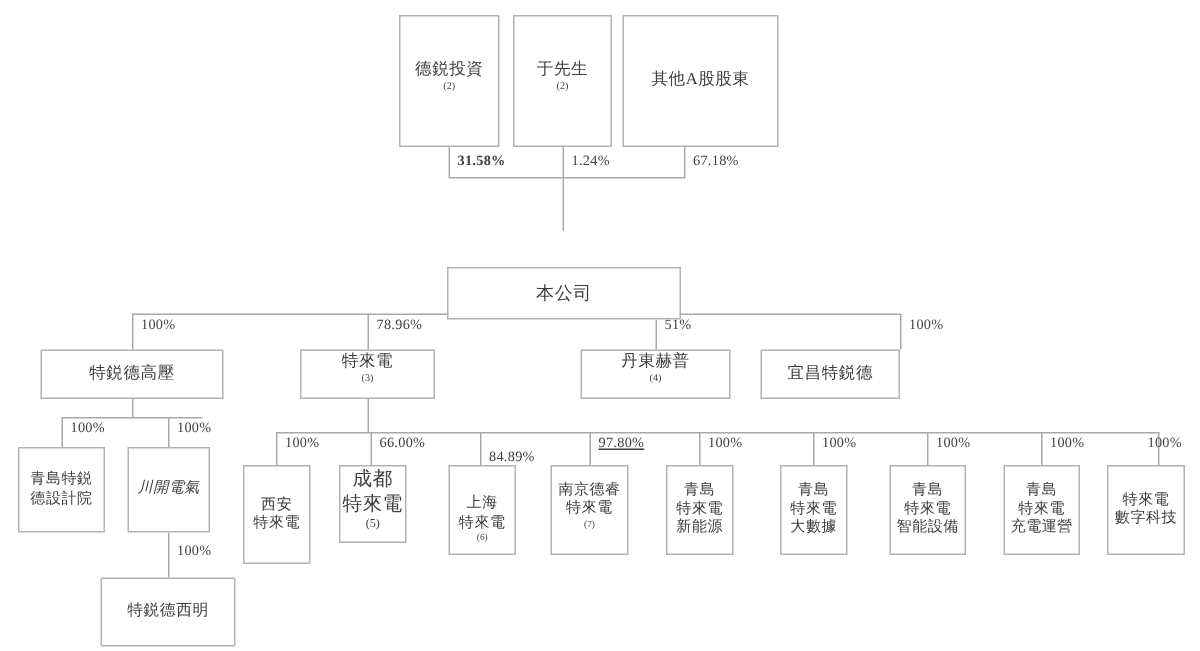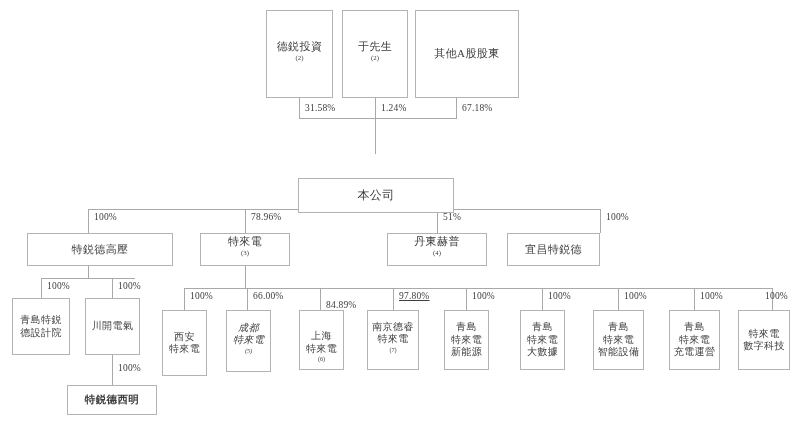--- a/index.html
+++ b/index.html
@@ -70,21 +70,21 @@
   <div class="ln v" style="left:184px;top:288px;height:22px;"></div>
   <div class="ln v" style="left:247px;top:288px;height:22px;"></div>
   <div class="ln v" style="left:320px;top:288px;height:22px;"></div>
   <div class="ln v" style="left:393px;top:288px;height:22px;"></div>
   <div class="ln v" style="left:466px;top:288px;height:22px;"></div>
   <div class="ln v" style="left:542px;top:288px;height:22px;"></div>
   <div class="ln v" style="left:618px;top:288px;height:22px;"></div>
   <div class="ln v" style="left:694px;top:288px;height:22px;"></div>
   <div class="ln v" style="left:772px;top:288px;height:22px;"></div>
 
-  <div class="pct" style="left:305px;top:103px;">31.58%</div>
+  <div class="pct" style="left:305px;top:103px;font-weight:bold;">31.58%</div>
   <div class="pct" style="left:381px;top:103px;">1.24%</div>
   <div class="pct" style="left:462px;top:103px;">67.18%</div>
 
   <div class="pct" style="left:94px;top:212px;">100%</div>
   <div class="pct" style="left:251px;top:212px;">78.96%</div>
   <div class="pct" style="left:443px;top:212px;">51%</div>
   <div class="pct" style="left:606px;top:212px;">100%</div>
 
   <div class="pct" style="left:47px;top:281px;">100%</div>
   <div class="pct" style="left:118px;top:281px;">100%</div>
@@ -109,55 +109,55 @@
   </div>
 
   <div class="box" style="left:415px;top:10px;width:104px;height:88px;font-size:11px;">
     <span><span class="lbl">其他A股股東</span><span class="sup"></span></span>
   </div>
 
   <div class="box" style="left:298px;top:154px;width:156px;height:35px;font-size:12px;margin-top:24px;">
     <span><span class="lbl">本公司</span><span class="sup"></span></span>
   </div>
 
-  <div class="box" style="left:27px;top:233px;width:146px;height:33px;font-size:11px;justify-content:center;">
+  <div class="box" style="left:27px;top:233px;width:122px;height:33px;font-size:11px;justify-content:center;">
     <span><span class="lbl">特鋭德高壓</span><span class="sup"></span></span>
   </div>
 
   <div class="box" style="left:200px;top:233px;width:90px;height:33px;font-size:11px;">
     <span><span class="lbl">特來電</span><span class="sup">(3)</span></span>
   </div>
 
   <div class="box" style="left:507px;top:233px;width:93px;height:33px;font-size:11px;">
     <span><span class="lbl">宜昌特鋭德</span><span class="sup"></span></span>
   </div>
 
   <div class="box" style="left:387px;top:233px;width:100px;height:33px;font-size:11px;">
     <span><span class="lbl">丹東赫普</span><span class="sup">(4)</span></span>
   </div>
 
   <div class="box" style="left:12px;top:298px;width:58px;height:57px;font-size:10px;">
     <span><span class="lbl">青島特鋭
 德設計院</span><span class="sup"></span></span>
   </div>
 
-  <div class="box" style="left:85px;top:298px;width:55px;height:57px;font-size:10px;">
+  <div class="box" style="left:85px;top:298px;width:55px;height:57px;font-size:10px;font-style:italic;">
     <span><span class="lbl">川開電氣</span><span class="sup"></span></span>
   </div>
 
-  <div class="box" style="left:67px;top:385px;width:90px;height:30px;font-size:10.5px;font-weight:bold;">
+  <div class="box" style="left:67px;top:385px;width:90px;height:46px;font-size:10.5px;">
     <span><span class="lbl">特鋭德西明</span><span class="sup"></span></span>
   </div>
 
   <div class="box" style="left:162px;top:310px;width:45px;height:66px;font-size:10px;">
     <span><span class="lbl">西安
 特來電</span><span class="sup"></span></span>
   </div>
 
-  <div class="box" style="left:226px;top:310px;width:45px;height:62px;font-size:10px;font-style:italic;">
+  <div class="box" style="left:226px;top:310px;width:45px;height:52px;font-size:13px;">
     <span><span class="lbl">成都
 特來電</span><span class="sup">(5)</span></span>
   </div>
 
   <div class="box" style="left:299px;top:310px;width:45px;height:60px;font-size:10px;align-items:flex-end;">
     <span><span class="lbl">上海
 特來電</span><span class="sup">(6)</span></span>
   </div>
 
   <div class="box" style="left:367px;top:310px;width:52px;height:60px;font-size:10px;">

